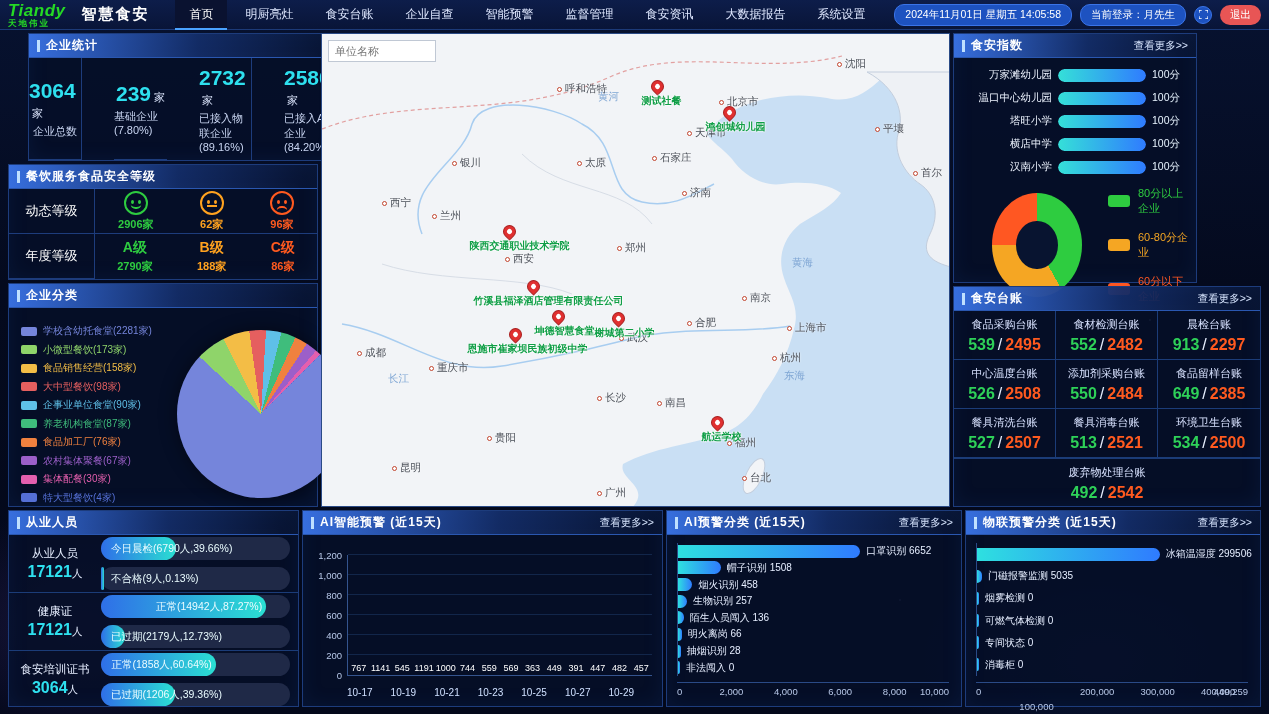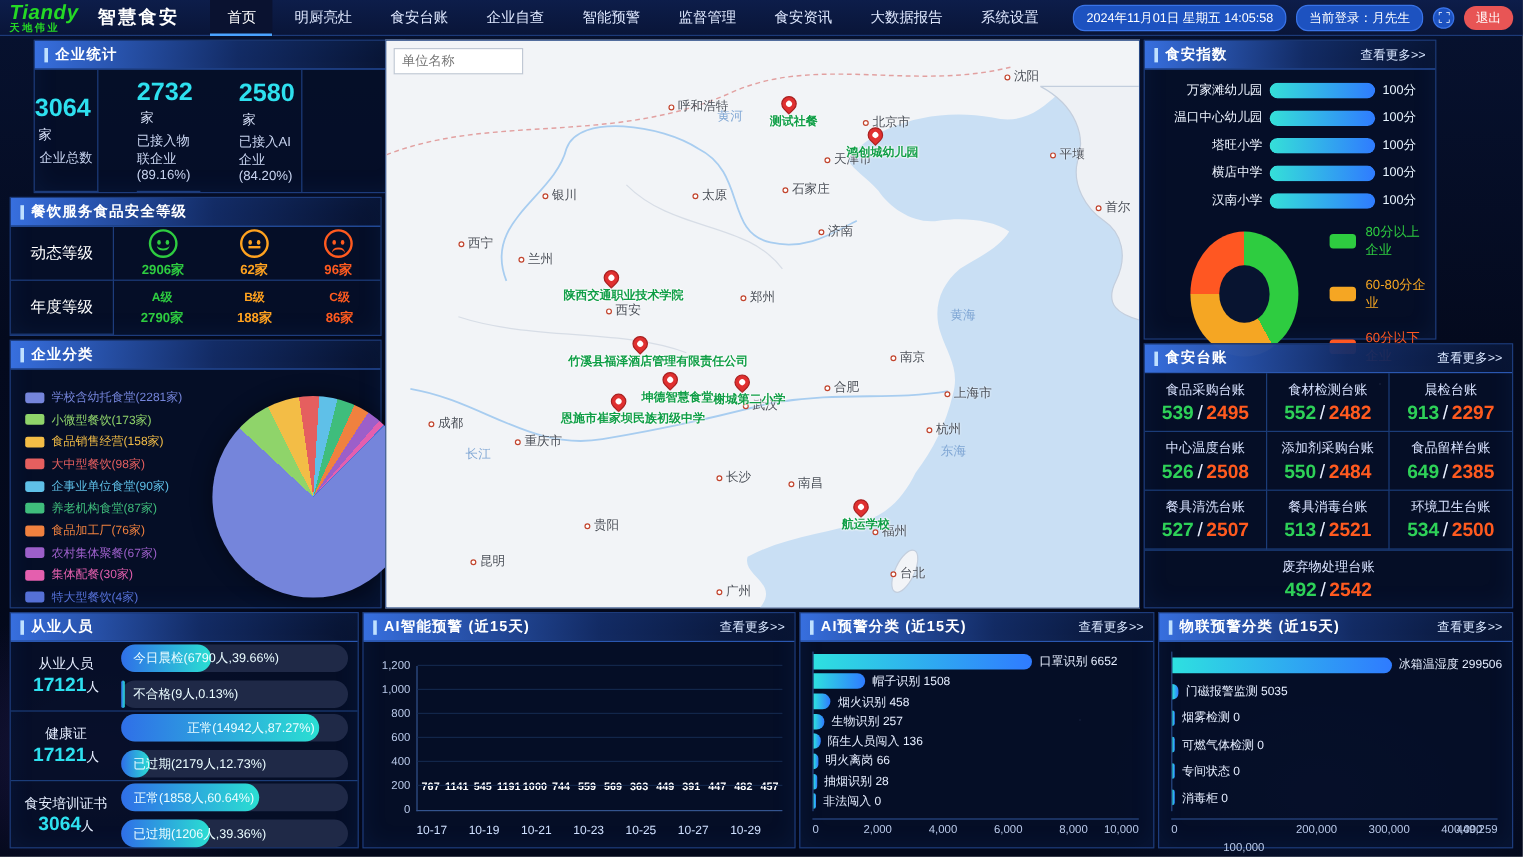--- a/index.html
+++ b/index.html
@@ -60,21 +60,21 @@
   .stat-label{ font-size:11px; color:#c8d4f0;}
 
   
   #levelGrid{ display:grid; grid-template-columns:86px 1fr; grid-template-rows:1fr 1fr; height:calc(100% - 24px);}
   .lvl-label{ display:flex; align-items:center; justify-content:center; font-size:13px; color:#fff;
     border-right:1px solid #1d3c7c; border-bottom:1px solid #1d3c7c;}
   .lvl-row{ display:flex; align-items:center; justify-content:space-around; border-bottom:1px solid #1d3c7c;}
   .lvl-label:last-of-type,.lvl-row:last-of-type{ border-bottom:none;}
   .lvl-item{ display:flex; flex-direction:column; align-items:center; gap:2px;}
   .lvl-count{ font-size:11px; font-weight:bold;}
-  .grade{ font-size:10px; font-weight:bold;}
+  .grade{ font-size:14px; font-weight:bold;}
   .c-green{ color:#2ecc40;} .c-orange{ color:#ffa21f;} .c-red{ color:#ff5a1f;}
   .face{ width:24px; height:24px; border-radius:50%; border:2px solid currentColor; position:relative; display:inline-block;}
   .face i{ position:absolute; display:block;}
   .face .el,.face .er{ width:3px; height:4px; border-radius:50%; top:7px; background:currentColor;}
   .face .el{ left:5px;} .face .er{ right:5px;}
   .face .mouth{ left:50%; transform:translateX(-50%);}
   .face-smile .mouth{ bottom:4px; width:11px; height:5px; border-bottom:2px solid currentColor; border-radius:0 0 10px 10px;}
   .face-neutral .mouth{ bottom:6px; width:10px; height:2px; background:currentColor;}
   .face-sad .mouth{ bottom:2px; width:11px; height:5px; border-top:2px solid currentColor; border-radius:10px 10px 0 0;}
 
@@ -140,21 +140,21 @@
   .fill{ position:absolute; left:0; top:0; bottom:0; border-radius:12px; background:linear-gradient(90deg,#2f6fe8,#2adfd2);}
   .track .btext{ position:absolute; top:50%; transform:translateY(-50%); font-size:10.5px; color:#eafcff; white-space:nowrap; z-index:1;}
 
   
   #vbarWrap{ position:relative; height:calc(100% - 24px); padding:20px 10px 30px 44px;}
   #vbarPlot{ position:relative; height:100%; border-left:1px solid #34548e; border-bottom:1px solid #34548e;}
   .gridline{ position:absolute; left:0; right:0; height:1px; background:#12264a;}
   .ytick{ position:absolute; right:calc(100% + 6px); font-size:9.5px; color:#b8c8e8; transform:translateY(50%); white-space:nowrap;}
   #vbars{ position:absolute; inset:0; display:flex; align-items:flex-end;}
   .vslot{ flex:1; display:flex; flex-direction:column; align-items:center; justify-content:flex-end;}
-  .vval{ font-size:9px; color:#fff; margin-bottom:15px;font-weight:bold;}
+  .vval{ font-size:9px; color:#fff; margin-bottom:2px;}
   .vbar{ width:13px; background:linear-gradient(180deg,#55c8f0,#1e6fc8); border-radius:2px 2px 0 0;}
   #vxlabels{ position:absolute; left:44px; right:10px; bottom:8px; display:flex;}
   .vxl{ flex:1; text-align:center; font-size:10px; color:#cfe0ff; white-space:nowrap;}
 
   
   .hwrap{ position:relative; height:calc(100% - 24px); padding:8px 12px 30px 10px;}
   .hrows{ height:100%; display:flex; flex-direction:column; justify-content:space-around; border-left:1px solid #2a4a86;}
   .hrow{ display:flex; align-items:center;}
   .hbar{ height:13px; border-radius:0 7px 7px 0; background:linear-gradient(90deg,#2ee0e0,#2f7bff); flex:none;}
   .hlabel{ font-size:10px; color:#e6eeff; margin-left:6px; white-space:nowrap;}
@@ -199,20 +199,24 @@
     <div class="p-hd">
       <i class="accent"></i>
       <span class="p-title">企业统计</span>
     </div>
     <div id="statsGrid">
         <div class="stat-cell">
           <div class="stat-val"><span class="num">3064</span><span class="unit">家</span></div>
           <div class="stat-label">企业总数</div>
         </div>
         <div class="stat-cell">
+          <div class="stat-val"><span class="num">239</span><span class="unit">家</span></div>
+          <div class="stat-label">基础企业 (7.80%)</div>
+        </div>
+        <div class="stat-cell">
           <div class="stat-val"><span class="num">2732</span><span class="unit">家</span></div>
           <div class="stat-label">已接入物联企业 (89.16%)</div>
         </div>
         <div class="stat-cell">
           <div class="stat-val"><span class="num">2580</span><span class="unit">家</span></div>
           <div class="stat-label">已接入AI企业 (84.20%)</div>
         </div>
       </div>
   </section>
 

